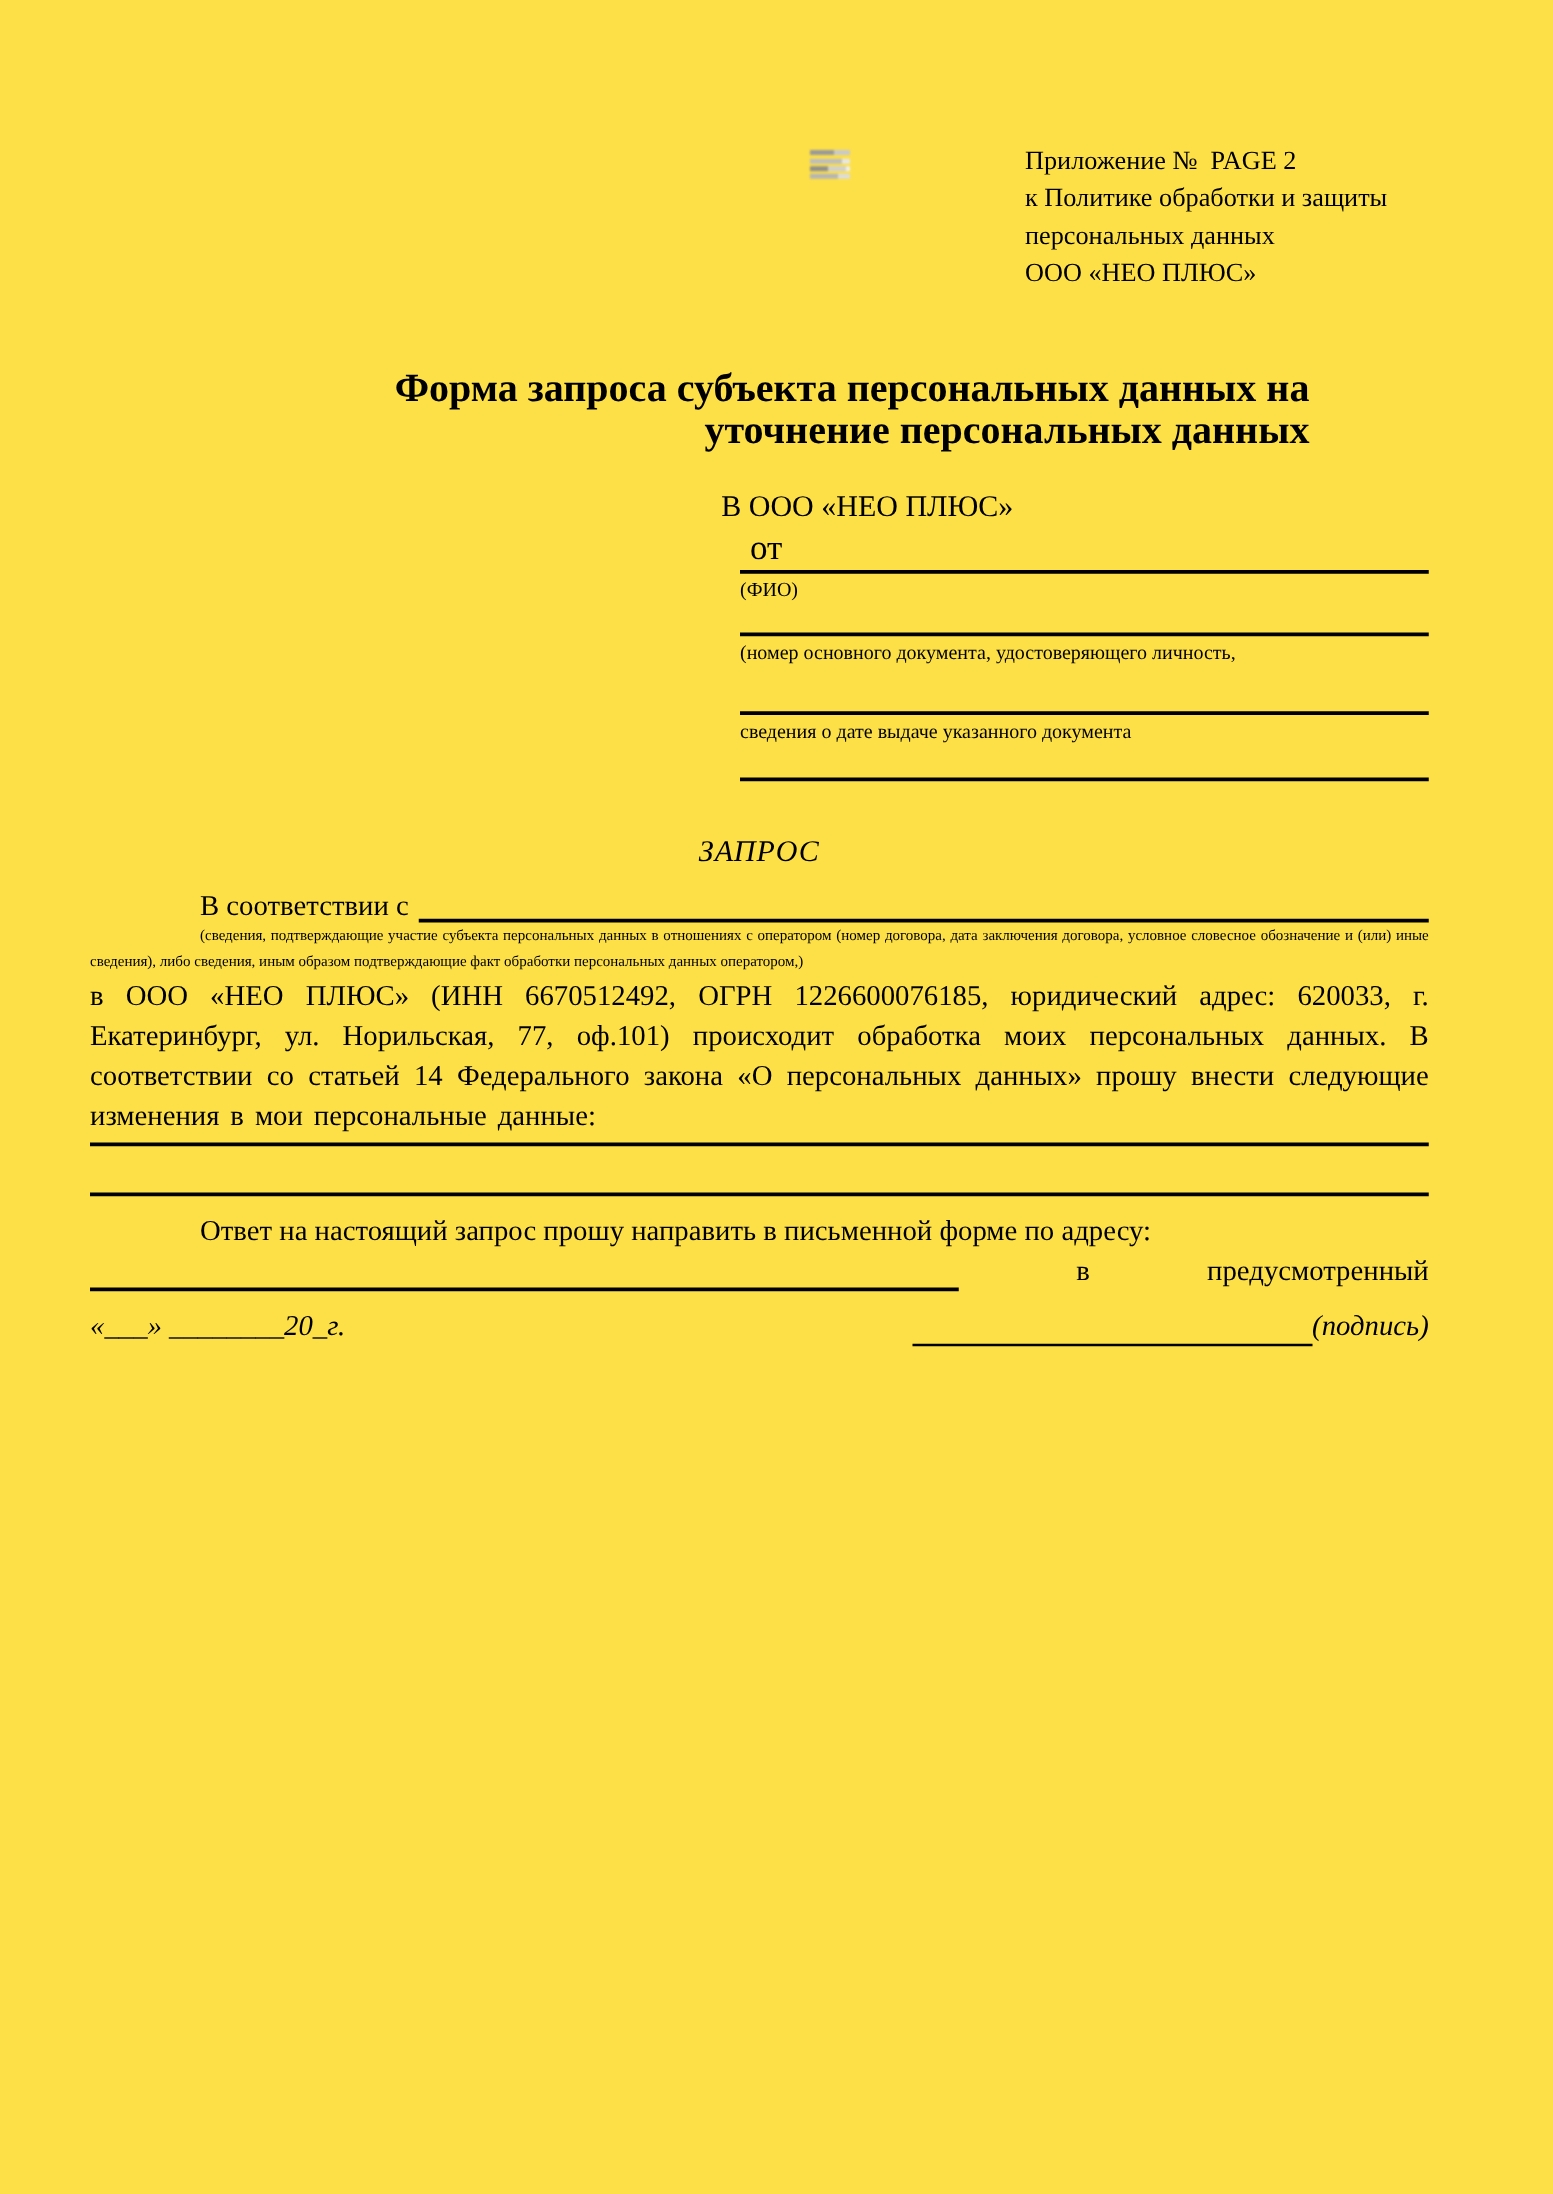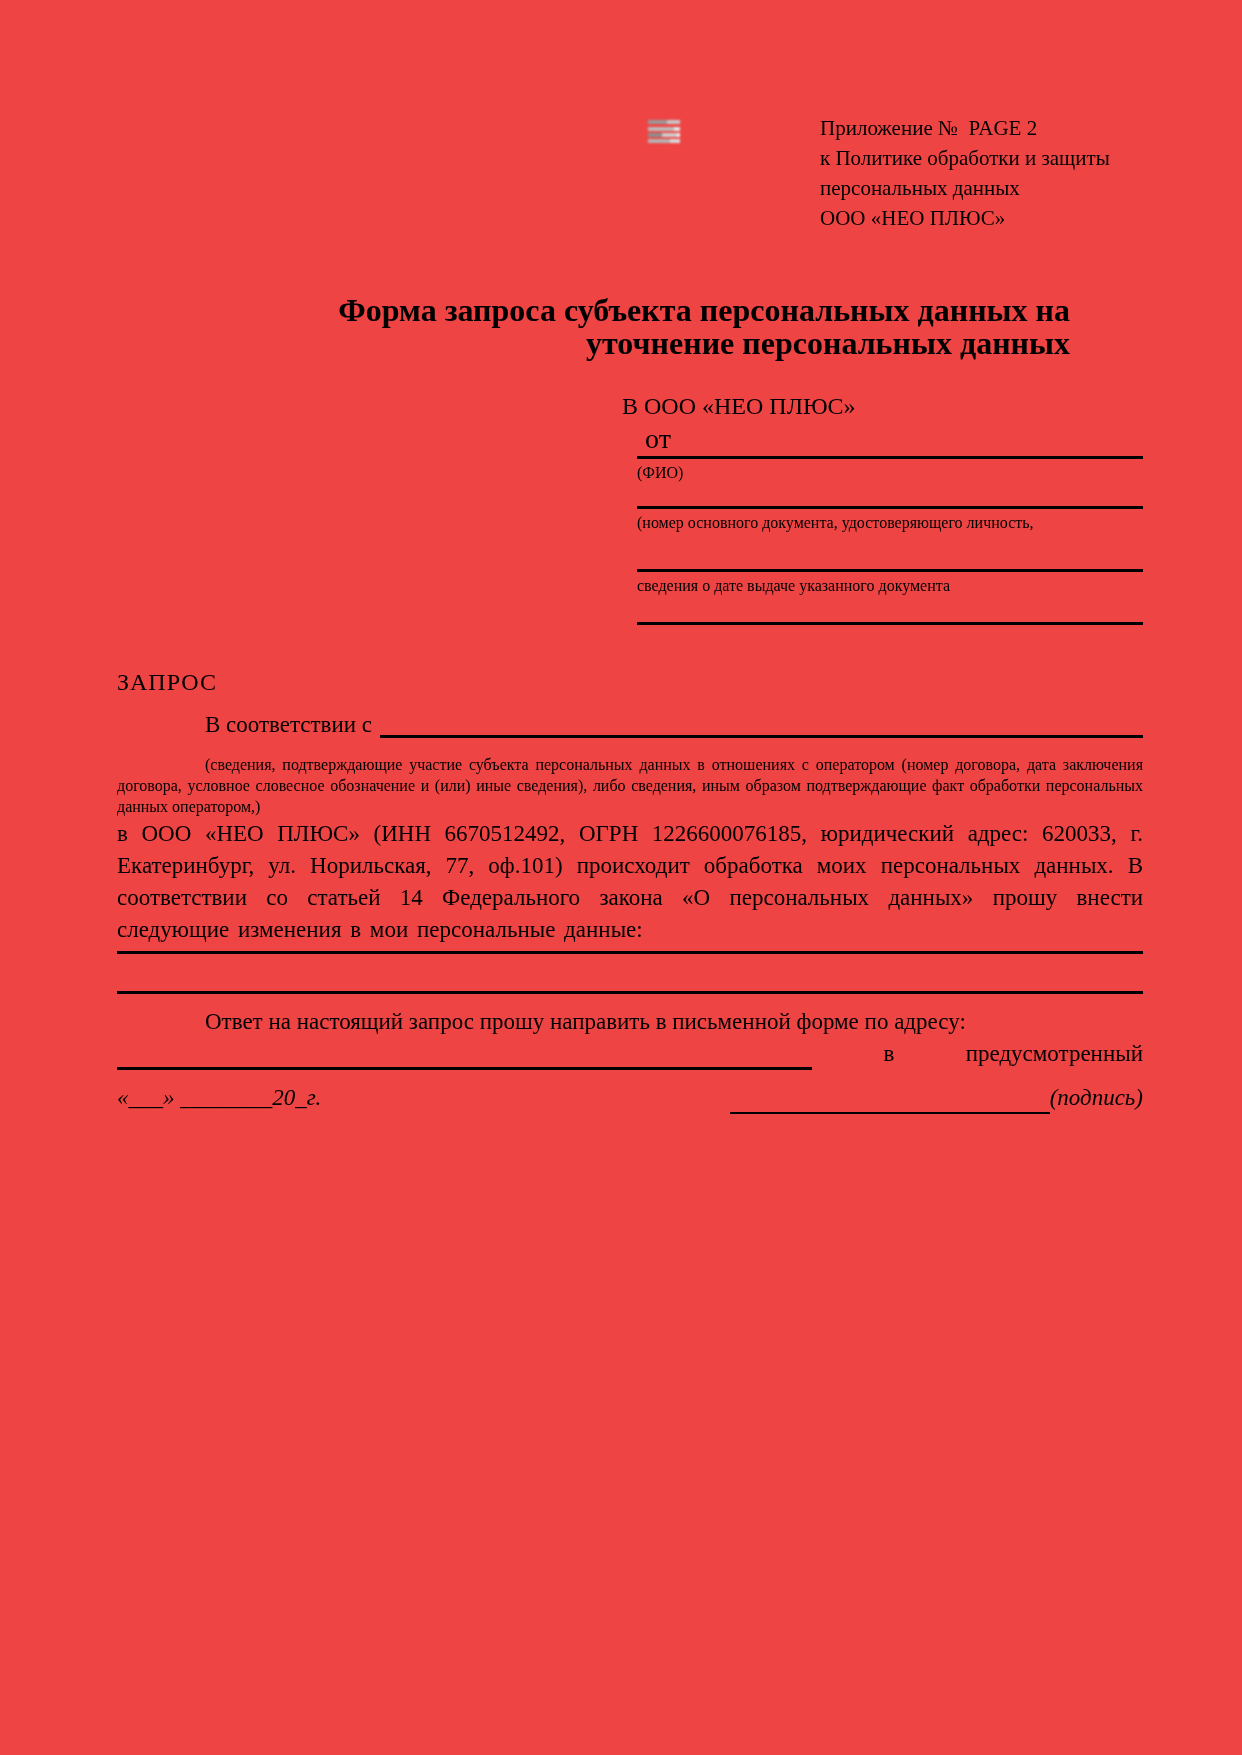--- a/index.html
+++ b/index.html
@@ -1,23 +1,23 @@
 <!DOCTYPE html>
 <html><head>
 <meta charset="utf-8">
 <style>
   html,body{margin:0;padding:0;background:#fff;}
   .page{
     position:relative;
     width:1242px;height:1755px;
-    background:#ef4444;
+    background:#fde047;
     color:#000;
     font-family:"Liberation Serif","DejaVu Serif",serif;
     box-sizing:border-box;
-    padding:278px 99px 0 117px;
+    padding:278px 99px 0 72px;
     overflow:hidden;
   }
   
   .artifact{
     position:absolute;left:648px;top:118px;width:32px;height:26px;
     background:
       linear-gradient(90deg,#9a9a9a 0 60%,#c9c9c9 60% 100%),
       linear-gradient(90deg,#bdbdbd 0 80%,#e6e6e6 80% 100%),
       linear-gradient(90deg,#8f8f8f 0 45%,#cfcfcf 45% 90%,#efefef 90% 100%),
       linear-gradient(90deg,#b5b5b5 0 70%,#dcdcdc 70% 100%);
@@ -37,31 +37,31 @@
   }
   .addr-to{margin:31px 0 0 505px;font-size:24px;line-height:30px;}
   .addr-from{margin:3px 0 0 528px;font-size:28px;line-height:30px;}
   .addr-blank{margin-left:520px;margin-top:2px;height:0;border-bottom:3px solid #000;}
   .addr-caption{
     margin-left:520px;width:463px;
     text-align:left;font-size:16px;line-height:20px;margin-top:4px;
   }
   .mt23{margin-top:23px}.mt36{margin-top:36px}.mt26{margin-top:26px}
   .request-heading{
-    margin-top:42px;text-align:left;
-    font-size:24px;line-height:30px;letter-spacing:1px;
+    margin-top:42px;text-align:center;
+    font-size:24px;line-height:30px;letter-spacing:1px;font-style:italic;
   }
   .according-row{
     display:flex;align-items:flex-end;
     margin-top:14px;padding-left:88px;
     font-size:23px;line-height:26px;
   }
   .according-row .fill{flex:1;height:24px;border-bottom:3px solid #000;margin-left:8px;}
   .fine-print{
-    margin-top:16px;font-size:16px;line-height:21px;
+    margin-top:0;font-size:12px;line-height:21px;
     text-align:justify;text-indent:88px;
   }
   .body-par{
     margin-top:1px;font-size:23px;line-height:32px;
     text-align:justify;word-spacing:3px;
   }
   .wide-blank{height:0;border-bottom:3px solid #000;}
   .wb1{margin-top:5px}.wb2{margin-top:37px}
   .response-line1{margin-top:12px;font-size:23px;line-height:32px;text-indent:88px;}
   .response-row{

